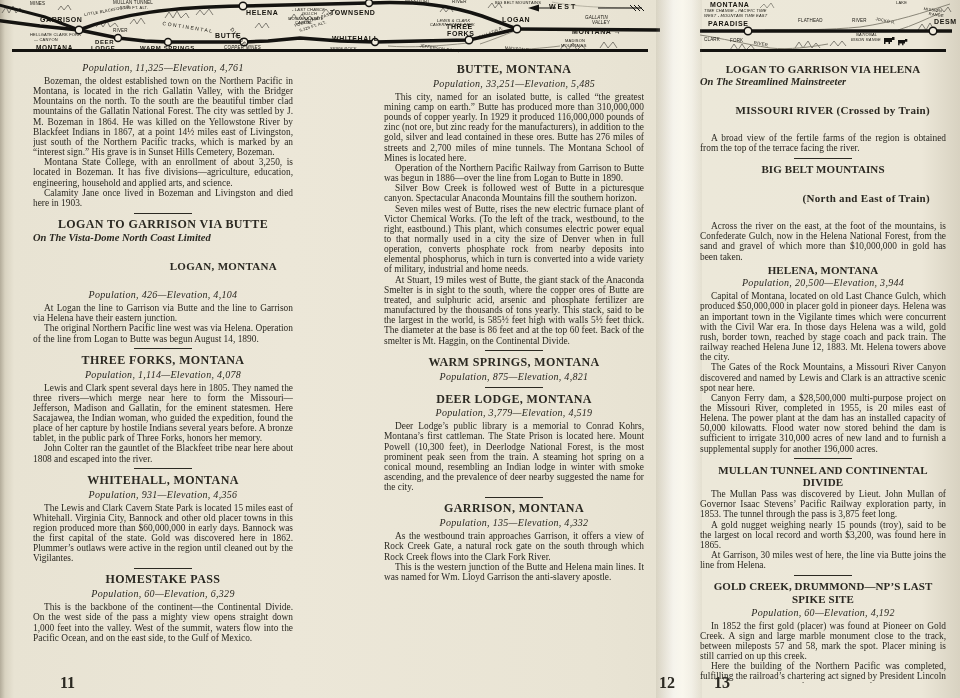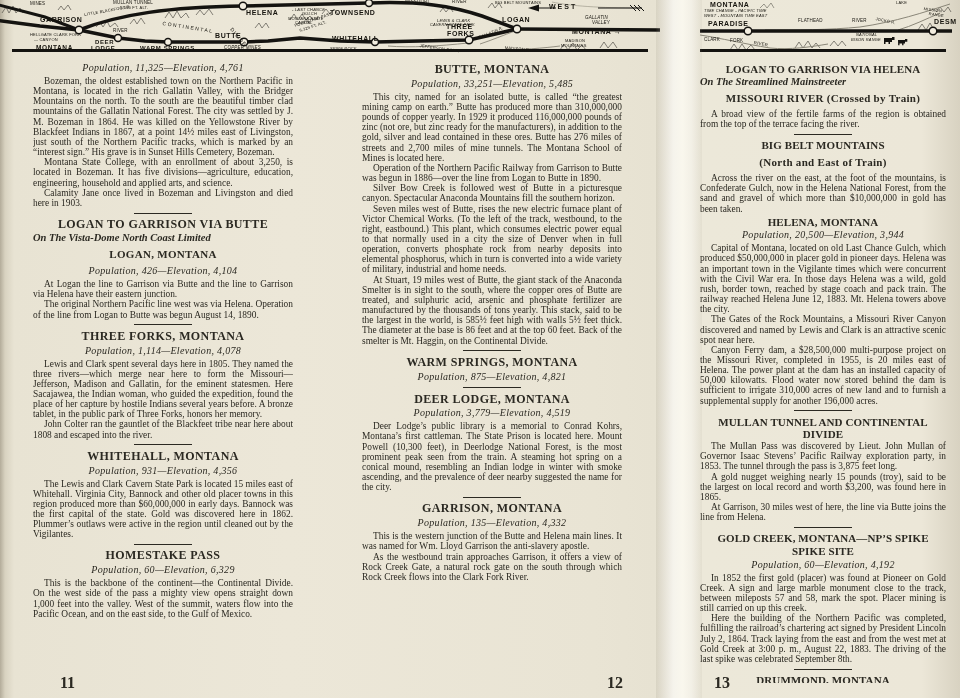--- a/index.html
+++ b/index.html
@@ -16,32 +16,32 @@
   #map-right{left:700px;width:252px;}
   .map-panel svg{position:absolute;top:0;left:0;}
   .map-label{position:absolute;white-space:nowrap;color:#17150f;
     font-family:"Liberation Sans",sans-serif;font-weight:400;line-height:1;
     transform-origin:left top;letter-spacing:.2px;}
   .map-label.b{font-weight:700;letter-spacing:.6px;}
   .map-label.i{font-style:italic;}
   .spread{position:absolute;top:52px;left:0;right:0;bottom:0;}
   .col{position:absolute;top:9px;height:622px;overflow:hidden;}
   #col1{left:33px;width:260px;}
-  #col2{left:362px;width:260px;}
+  #col2{left:384px;width:260px;}
   #col3{left:700px;width:246px;}
   .heading{font-size:12px;font-weight:700;text-align:center;margin:2px 0 0;letter-spacing:.4px;line-height:1.15;}
   #col3 .heading{font-size:11px;letter-spacing:.1px;}
   .subtitle{font-size:10.5px;font-weight:700;font-style:italic;text-align:left;margin:0;line-height:1.15;}
-  .subheading{font-size:11px;font-weight:700;text-align:center;margin:4px;letter-spacing:.3px;line-height:1.2;}
+  .subheading{font-size:11px;font-weight:700;text-align:right;margin:16px;letter-spacing:.3px;line-height:1.2;}
   .stats{font-size:10px;font-style:italic;text-align:center;margin:1px 0 2px;letter-spacing:.3px;line-height:1.2;}
   .para{margin:0;text-indent:11px;text-align:justify;font-size:9.4px;line-height:10.15px;}
   .rule{width:58px;border:0;border-top:1.3px solid #2b2922;margin:4.5px auto 4.5px;}
   .pagenum{position:absolute;top:622px;font-size:16px;font-weight:700;color:#2b2922;margin-left:27px;}
   #pn1{left:33px;}
-  #pn2{left:580px;text-align:right;}
+  #pn2{left:632px;text-align:right;}
   #pn3{left:687px;}
 </style>
 </head>
 <body>
 
 <div class="map-strip">
 
   <div class="map-panel" id="map-left">
     <svg width="660" height="52" viewBox="0 0 660 52">
       <g stroke="#55524a" stroke-width="0.7" fill="none">
@@ -237,22 +237,22 @@
       <div class="rule"></div>
       <section>
         <h2 class="heading">DEER LODGE, MONTANA</h2>
         <div class="stats">Population, 3,779—Elevation, 4,519</div>
         <p class="para">Deer Lodge’s public library is a memorial to Conrad Kohrs, Montana’s first cattleman. The State Prison is located here. Mount Powell (10,300 feet), in Deerlodge National Forest, is the most prominent peak seen from the train. A steaming hot spring on a conical mound, resembling an Indian lodge in winter with smoke ascending, and the prevalence of deer nearby suggested the name for the city.</p>
       </section>
       <div class="rule"></div>
       <section>
         <h2 class="heading">GARRISON, MONTANA</h2>
         <div class="stats">Population, 135—Elevation, 4,332</div>
+        <p class="para">As the westbound train approaches Garrison, it offers a view of Rock Creek Gate, a natural rock gate on the south through which Rock Creek flows into the Clark Fork River.</p>
         <p class="para">This is the western junction of the Butte and Helena main lines. It was named for Wm. Lloyd Garrison the anti-slavery apostle.</p>
-        <p class="para">As the westbound train approaches Garrison, it offers a view of Rock Creek Gate, a natural rock gate on the south through which Rock Creek flows into the Clark Fork River.</p>
       </section>
     </div>
   <div class="col" id="col3">
       <section>
         <h2 class="heading">LOGAN TO GARRISON VIA HELENA</h2>
         <div class="subtitle">On The Streamlined Mainstreeter</div>
         <div class="subheading">MISSOURI RIVER (Crossed by Train)</div>
         <p class="para">A broad view of the fertile farms of the region is obtained from the top of the terrace facing the river.</p>
       </section>
       <div class="rule"></div>
@@ -270,21 +270,21 @@
       </section>
       <div class="rule"></div>
       <section>
         <h2 class="heading">MULLAN TUNNEL AND CONTINENTAL DIVIDE</h2>
         <p class="para">The Mullan Pass was discovered by Lieut. John Mullan of Governor Isaac Stevens’ Pacific Railway exploration party, in 1853. The tunnel through the pass is 3,875 feet long.</p>
         <p class="para">A gold nugget weighing nearly 15 pounds (troy), said to be the largest on local record and worth $3,200, was found here in 1865.</p>
         <p class="para">At Garrison, 30 miles west of here, the line via Butte joins the line from Helena.</p>
       </section>
       <div class="rule"></div>
       <section>
-        <h2 class="heading">GOLD CREEK, MONTANA—NP’S SPIKE SPIKE SITE</h2>
+        <h2 class="heading">GOLD CREEK, DRUMMOND—NP’S LAST SPIKE SITE</h2>
         <div class="stats">Population, 60—Elevation, 4,192</div>
         <p class="para">In 1852 the first gold (placer) was found at Pioneer on Gold Creek. A sign and large marble monument close to the track, between mileposts 57 and 58, mark the spot. Placer mining is still carried on up this creek.</p>
         <p class="para">Here the building of the Northern Pacific was completed, fulfilling the railroad’s chartering act signed by President Lincoln July 2, 1864. Track laying from the east and from the west met at Gold Creek at 3:00 p. m., August 22, 1883. The driving of the last spike was celebrated September 8th.</p>
       </section>
       <div class="rule"></div>
       <section>
         <h2 class="heading">DRUMMOND, MONTANA</h2>
       </section>
     </div>
   <div class="pagenum" id="pn1">11</div>

